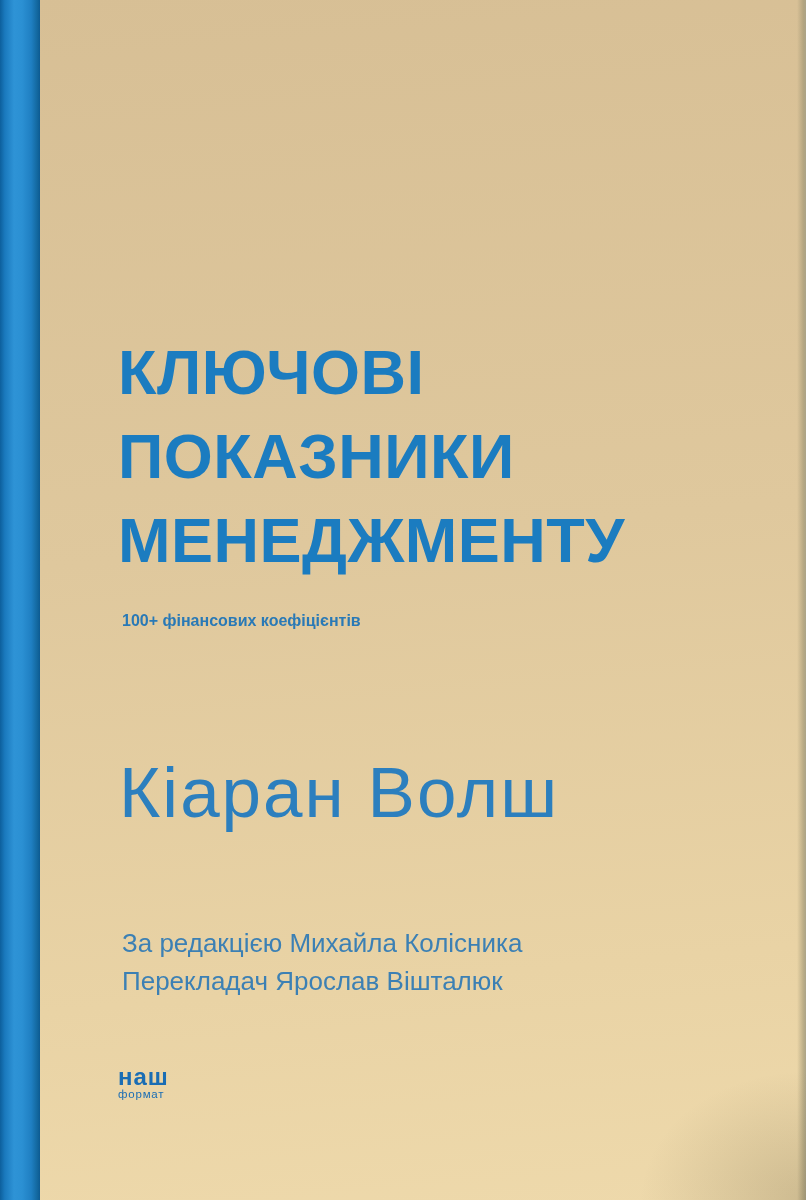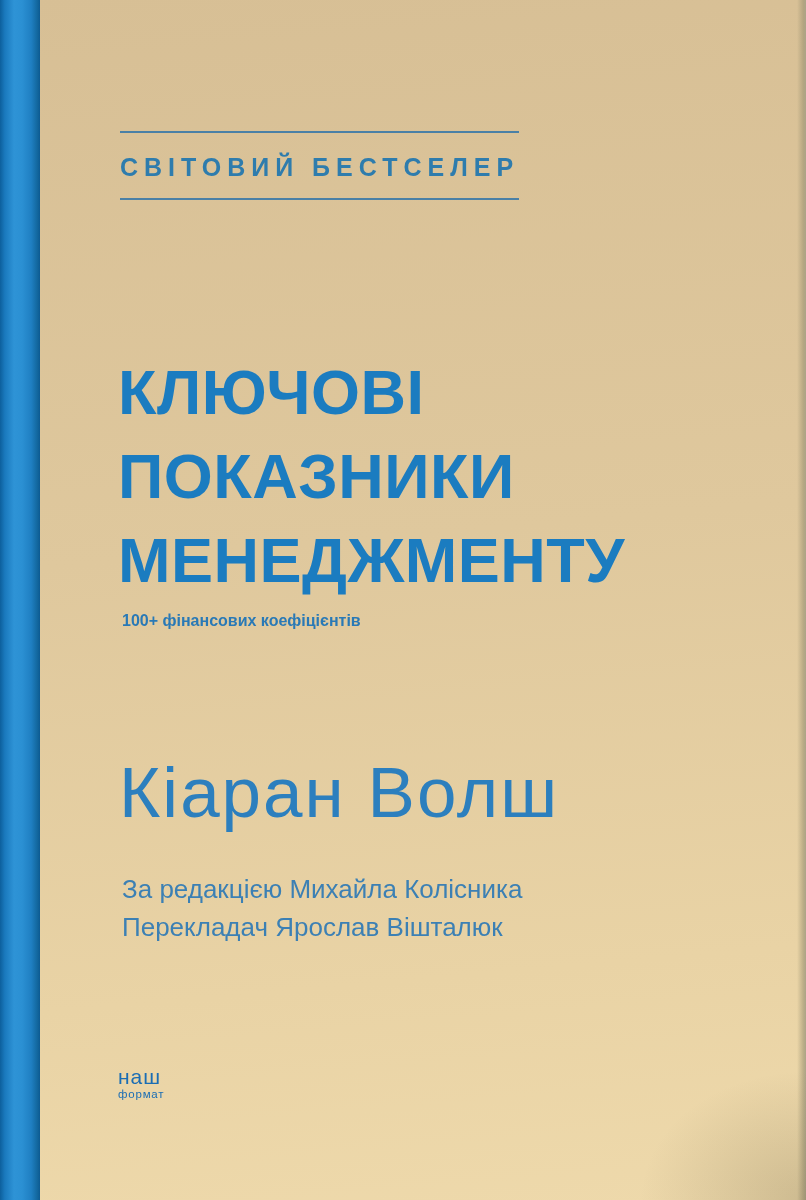--- a/index.html
+++ b/index.html
@@ -57,21 +57,20 @@
 
   
   .title {
     position: absolute;
     left: 118px; top: 330px;
     font-size: 63px;
     line-height: 84px;
     font-weight: 700;
     letter-spacing: 0.5px;
     color: #1b7cc0;
-    margin-top: 20px;
   }
   .title div { white-space: nowrap; }
 
   
   .subtitle {
     position: absolute;
     left: 122px; top: 604px;
     font-size: 16px;
     line-height: 33px;
     font-weight: 600;
@@ -86,60 +85,55 @@
     font-size: 71px;
     font-weight: 400;
     letter-spacing: 2px;
     color: #2c7fbe;
     white-space: nowrap;
   }
 
   
   .credits {
     position: absolute;
-    left: 122px; top: 870px;
+    left: 122px; top: 924px;
     font-size: 26px;
     line-height: 38px;
     font-weight: 500;
     color: #3c80b4;
   }
   .credits div { white-space: nowrap; }
 
   
   .publisher {
     position: absolute;
     left: 118px; top: 1066px;
     color: #1a6db4;
     text-align: left;
   }
   .publisher .p-top {
-    font-size: 21px;
+    font-size: 24px;
     line-height: 22px;
-    font-weight: 400;
+    font-weight: 700;
     letter-spacing: 1px;
   }
   .publisher .p-bottom {
     font-size: 11.5px;
     line-height: 12px;
     font-weight: 400;
     letter-spacing: 0.8px;
   }
 </style>
 </head>
 <body>
 
 <div class="cover">
 
   <div class="spine"></div>
 
-  <div class="banner">
-    <div class="rule top"></div>
-    <div class="banner-text">СВІТОВИЙ БЕСТСЕЛЕР</div>
-    <div class="rule bottom"></div>
-  </div>
 
   <h1 class="title">
     <div>КЛЮЧОВІ</div>
     <div>ПОКАЗНИКИ</div>
     <div>МЕНЕДЖМЕНТУ</div>
   </h1>
 
   <div class="subtitle">
     <div>100+ фінансових коефіцієнтів</div>
   </div>

